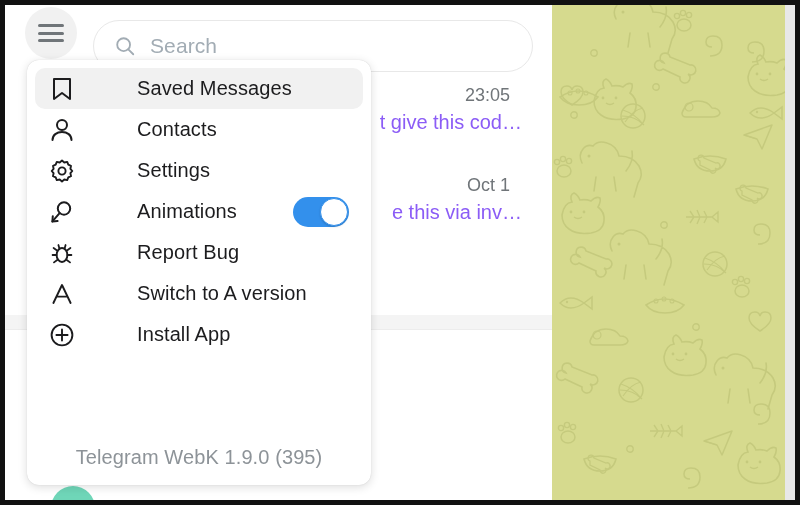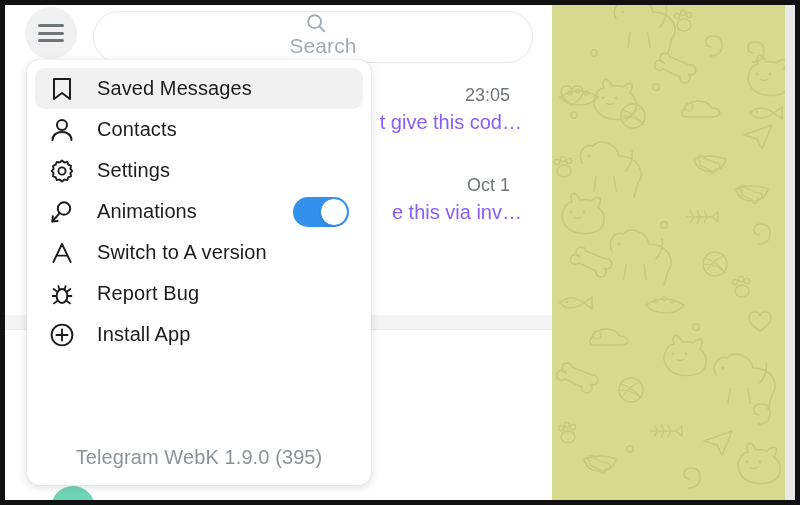--- a/index.html
+++ b/index.html
@@ -98,32 +98,31 @@
   }
   .hamburger-btn .bars i {
     display: block;
     height: 3px;
     border-radius: 2px;
     background: #707579;
   }
   .search-field {
     position: absolute;
     left: 88px;
-    top: 6px;
+    top: 15px;
     width: 440px;
     height: 52px;
     box-sizing: border-box;
     border: 1px solid #e8e8e8;
     border-radius: 26px;
     background: #ffffff;
     display: flex;
     align-items: center;
     padding-left: 20px;
     cursor: text;
-    flex-direction: column;
   }
   .search-field .mag {
     flex: none;
     width: 22px; height: 22px;
     margin-right: 14px;
   }
   .search-field .ph {
     font-size: 21px;
     color: #a2acb4;
     letter-spacing: .1px;
@@ -220,20 +219,21 @@
     display: flex;
     align-items: center;
     justify-content: center;
     color: #1c1c1e;
   }
   .menu-item .mi-label {
     font-size: 20px;
     color: #1c1c1e;
     letter-spacing: .1px;
     white-space: nowrap;
+    margin-left: 40px;
   }
   .menu-item .toggle {
     position: absolute;
     right: 14px;
     top: 50%;
     transform: translateY(-50%);
     width: 56px;
     height: 30px;
     border-radius: 15px;
     background: #b9bfc4;
@@ -474,40 +474,40 @@
           <span class="mi-label">Animations</span>
           <span class="toggle on">
               <span class="knob"></span>
             </span>
         </div>
 
 
         <div class="menu-item">
           <span class="mi-icon">
             <svg width="24" height="24" viewBox="0 0 24 24">
-              <path d="M3.4 21L12 3l8.6 18M6.6 14.6h10.8" fill="none" stroke="currentColor" stroke-width="1.9" stroke-linecap="round" stroke-linejoin="round"></path>
-            </svg>
-          </span>
-          <span class="mi-label">Switch to A version</span>
-        </div>
-
-        <div class="menu-item">
-          <span class="mi-icon">
-            <svg width="24" height="24" viewBox="0 0 24 24">
               <ellipse cx="12" cy="14" rx="5.4" ry="7" fill="none" stroke="currentColor" stroke-width="1.9"></ellipse>
               <path d="M6.6 14H2.6M17.4 14h4M7 9.4L3.6 7M17 9.4L20.4 7M7.2 19L4 21.4M16.8 19L20 21.4" fill="none" stroke="currentColor" stroke-width="1.8" stroke-linecap="round"></path>
               <path d="M9.4 7.6l-1-3.6M14.6 7.6l1-3.6" fill="none" stroke="currentColor" stroke-width="1.8" stroke-linecap="round"></path>
             </svg>
           </span>
           <span class="mi-label">Report Bug</span>
         </div>
 
         <div class="menu-item">
           <span class="mi-icon">
             <svg width="24" height="24" viewBox="0 0 24 24">
+              <path d="M3.4 21L12 3l8.6 18M6.6 14.6h10.8" fill="none" stroke="currentColor" stroke-width="1.9" stroke-linecap="round" stroke-linejoin="round"></path>
+            </svg>
+          </span>
+          <span class="mi-label">Switch to A version</span>
+        </div>
+
+        <div class="menu-item">
+          <span class="mi-icon">
+            <svg width="24" height="24" viewBox="0 0 24 24">
               <circle cx="12" cy="12" r="10.4" fill="none" stroke="currentColor" stroke-width="1.9"></circle>
               <path d="M12 6.4v11.2M6.4 12h11.2" fill="none" stroke="currentColor" stroke-width="1.9" stroke-linecap="round"></path>
             </svg>
           </span>
           <span class="mi-label">Install App</span>
         </div>
 
         <div class="menu-version">Telegram WebK 1.9.0 (395)</div>
       </div>
 

